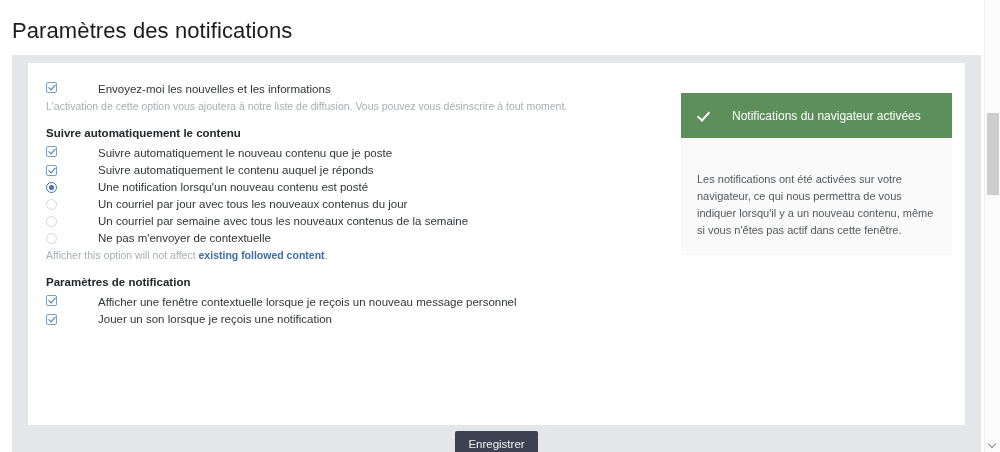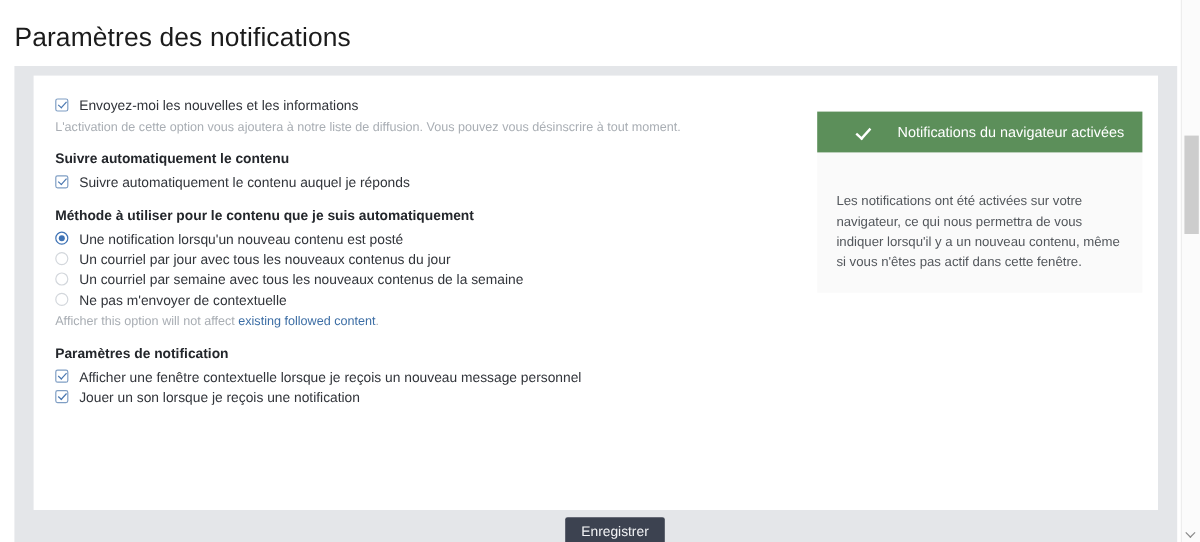--- a/index.html
+++ b/index.html
@@ -60,41 +60,42 @@
     position: absolute;
     left: 14px;
     top: 18px;
     width: 640px;
   }
 
   .row {
     display: flex;
     align-items: flex-start;
     margin: 0;
-  }
-  .row + .row { margin-top: 2px; }
+    gap: 32px;
+  }
+  .row + .row { margin-top: 2px; align-items: center; }
 
   .opt-label {
     font-size: 11.5px;
     line-height: 14px;
     color: #31343a;
     padding-top: 1px;
     white-space: nowrap;
   }
 
   .help-text {
     font-size: 10.5px;
     line-height: 13px;
     color: #a9aeb4;
     margin: 4px 0 0 4px;
     white-space: nowrap;
   }
   .help-text .link {
     color: #3d6ea5;
-    font-weight: 400;
+    font-weight: 700;
     text-decoration: none;
     cursor: pointer;
   }
 
   .section-head {
     font-size: 11.5px;
     font-weight: 700;
     color: #23262b;
     margin: 14px 0 6px 4px;
     white-space: nowrap;
@@ -160,24 +161,24 @@
   .notice {
     position: absolute;
     left: 653px;
     top: 30px;
     width: 271px;
     background: #fafafa;
     box-sizing: border-box;
   }
   .notice-head {
     background: #5c8f5a;
-    height: 34px;
+    height: 45px;
     display: flex;
     align-items: center;
-    padding-left: 32px;
+    padding-left: 16px;
     box-sizing: border-box;
   }
   .notice-head .tick {
     width: 15px;
     height: 15px;
     position: relative;
     flex: 0 0 15px;
     margin-right: 20px;
   }
   .notice-head .tick::after {
@@ -200,21 +201,21 @@
     padding: 13px 16px 16px 16px;
     font-size: 11px;
     line-height: 17px;
     color: #53575c;
     margin-top: 20px;
   }
 
   
   .footer {
     position: absolute;
-    left: 16px;
+    left: 0;
     top: 370px;
     width: 917px;
     height: 27px;
     background: #e4e6e9;
   }
   .save-btn {
     position: absolute;
     left: 443px;
     top: 6px;
     width: 83px;
@@ -287,24 +288,27 @@
         <div class="row">
           <span class="cb on"></span>
           <span class="opt-label">Envoyez-moi les nouvelles et les informations</span>
         </div>
         <div class="help-text">L'activation de cette option vous ajoutera à notre liste de diffusion. Vous pouvez vous désinscrire à tout moment.</div>
 
         <div class="section-head">Suivre automatiquement le contenu</div>
 
         <div class="row">
           <span class="cb on"></span>
+          <span class="opt-label">Suivre automatiquement le nouveau contenu que je poste</span>
+        </div>
+        <div class="row">
+          <span class="cb on"></span>
           <span class="opt-label">Suivre automatiquement le contenu auquel je réponds</span>
         </div>
 
-        <div class="section-head">Méthode à utiliser pour le contenu que je suis automatiquement</div>
 
         <div class="row radio-row">
           <span class="rb on"></span>
           <span class="opt-label">Une notification lorsqu'un nouveau contenu est posté</span>
         </div>
         <div class="row radio-row">
           <span class="rb off"></span>
           <span class="opt-label">Un courriel par jour avec tous les nouveaux contenus du jour</span>
         </div>
         <div class="row radio-row">

